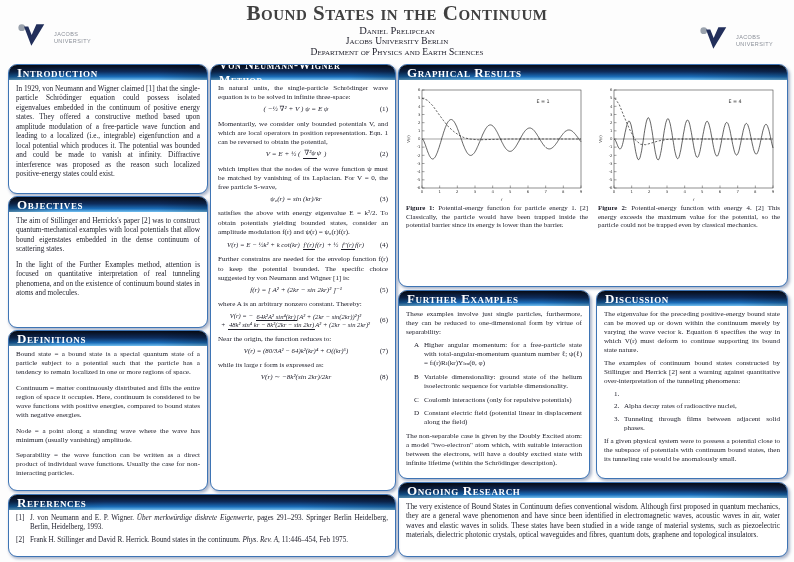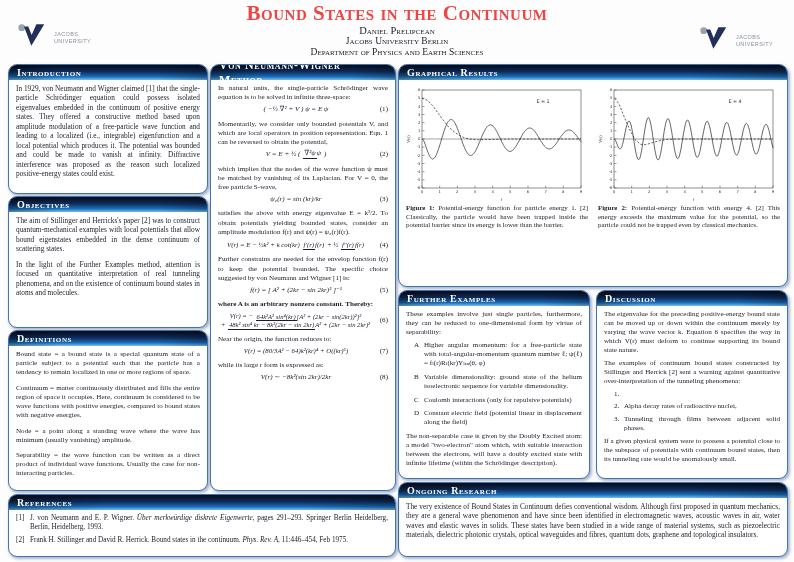--- a/index.html
+++ b/index.html
@@ -1,34 +1,34 @@
 <!DOCTYPE html>
 <html><head>
 <meta charset="utf-8">
 <style>
   html,body{margin:0;padding:0;}
   body{width:794px;height:562px;position:relative;overflow:hidden;background:#fdfdfd;
        font-family:"Liberation Serif","DejaVu Serif",serif;color:#1c1c28;}
   .poster{position:absolute;inset:0;}
   
   .masthead{position:absolute;left:0;top:2px;width:100%;text-align:center;}
-  .title{font-size:21px;font-weight:bold;font-variant:small-caps;letter-spacing:.5px;color:#ef4444;line-height:1.05;}
+  .title{font-size:21px;font-weight:bold;font-variant:small-caps;letter-spacing:.5px;color:#404040;line-height:1.05;}
   .author{font-size:10.5px;font-variant:small-caps;margin-top:1px;}
   .affil{font-size:9.5px;font-variant:small-caps;line-height:1.15;}
   .logo{position:absolute;display:flex;align-items:center;gap:4px;}
   .logo-left{left:16px;top:22px;}
   .logo-right{left:698px;top:25px;}
   .logo-text{font-family:"Liberation Sans",sans-serif;font-size:5.5px;color:#8a8f98;line-height:1.2;letter-spacing:.4px;}
   
   .box{position:absolute;background:#ffffff;border:1.5px solid #3e74b4;border-radius:9px;
        box-shadow:1.5px 2px 3px rgba(20,50,110,.35);overflow:hidden;}
   .box-header{height:15px;display:flex;align-items:center;padding:0 8px;
        background:linear-gradient(90deg,rgba(0,0,0,.30),rgba(0,0,0,0) 25%,rgba(0,0,0,0) 75%,rgba(0,0,0,.22)),
                   linear-gradient(180deg,#070b16 0%,#0e2c5c 45%,#1a6db9 78%,#74c0ef 100%);
-       color:#ffffff;font-weight:bold;font-variant:small-caps;font-size:10px;letter-spacing:.6px;}
+       color:#ffffff;font-weight:bold;font-variant:small-caps;font-size:13px;letter-spacing:.6px;}
   .box-body{padding:4px 7px 4px 7px;font-size:7.3px;line-height:1.3;text-align:justify;}
   .box-body p{margin:0 0 6px 0;}
   .box-body p:last-child{margin-bottom:0;}
   
   .eq{display:flex;align-items:center;margin:3px 0 5px 0;}
   .eq .eqb{flex:1;text-align:center;font-style:italic;}
   .eq .eqn{font-style:normal;width:14px;text-align:right;}
   .fr{display:inline-flex;flex-direction:row;vertical-align:middle;text-align:right;line-height:1.1;margin:0 1px;}
   .fr .n{border-bottom:.8px solid #1c1c28;padding:0 1px;}
   .eq6-line2{margin-top:1px;}
@@ -149,21 +149,21 @@
               <span class="d">f(r)</span>
             </span>
         </span>
         <span class="eqn">(4)</span>
       </div>
       <p style="margin-bottom:2px;">Further constrains are needed for the envelop function f(r) to keep the potential bounded. The specific choice suggested by von Neumann and Wigner [1] is:</p>
       <div class="eq">
         <span class="eqb">f(r) = [ A² + (2kr − sin 2kr)² ]⁻¹</span>
         <span class="eqn">(5)</span>
       </div>
-      <p style="margin-bottom:2px;font-weight:bold;">where A is an arbitrary nonzero constant. Thereby:</p>
+      <p style="margin-bottom:2px;">where A is an arbitrary nonzero constant. Thereby:</p>
       <div class="eq">
         <span class="eqb" style="font-size:6.6px;">
           <span style="white-space:nowrap;">
             <span>V(r) = −</span>
             <span class="fr">
                 <span class="n">64k²A² sin⁴(kr)</span>
                 <span class="d">[A² + (2kr − sin(2kr))²]²</span>
               </span>
           </span>
           <br>

